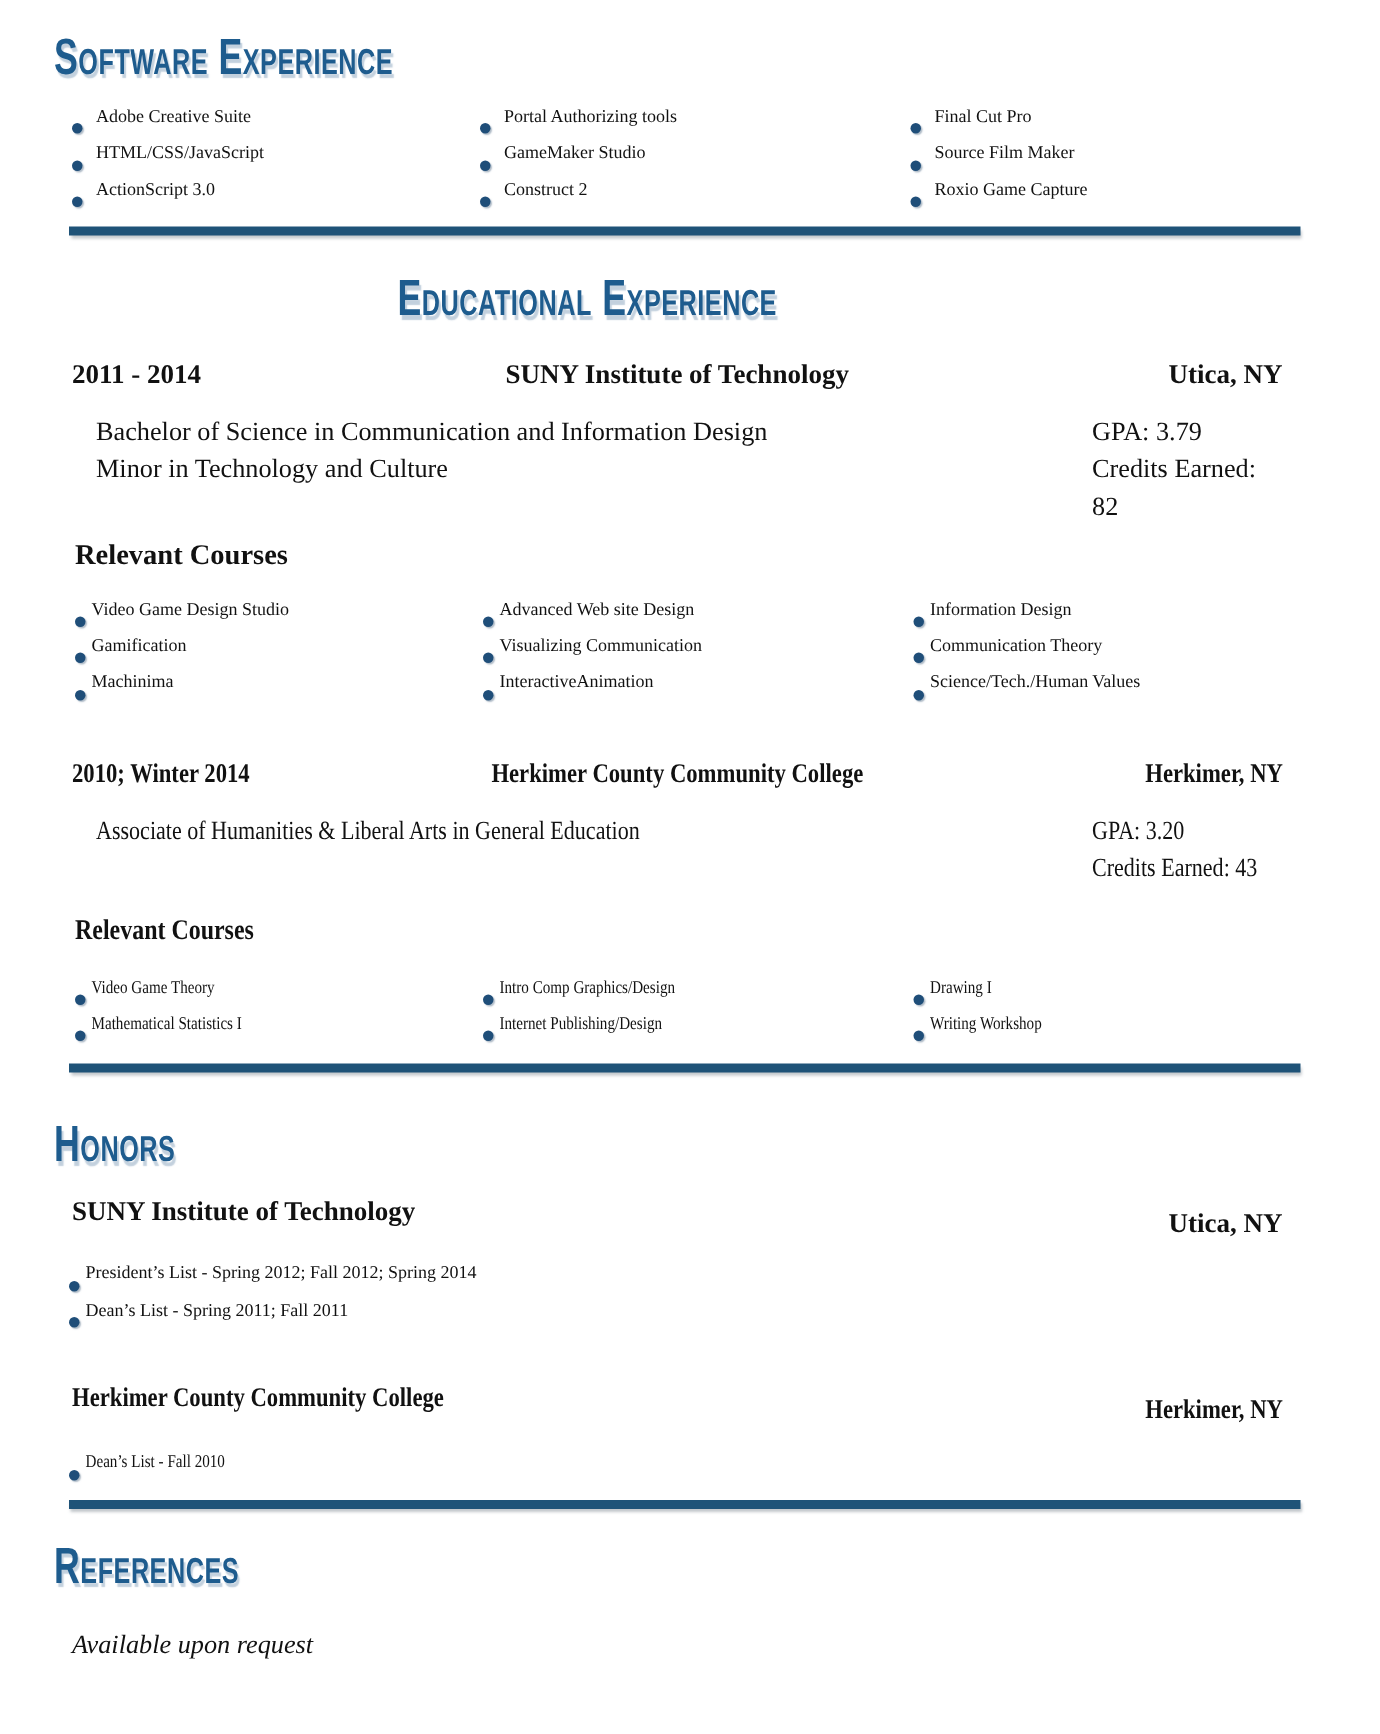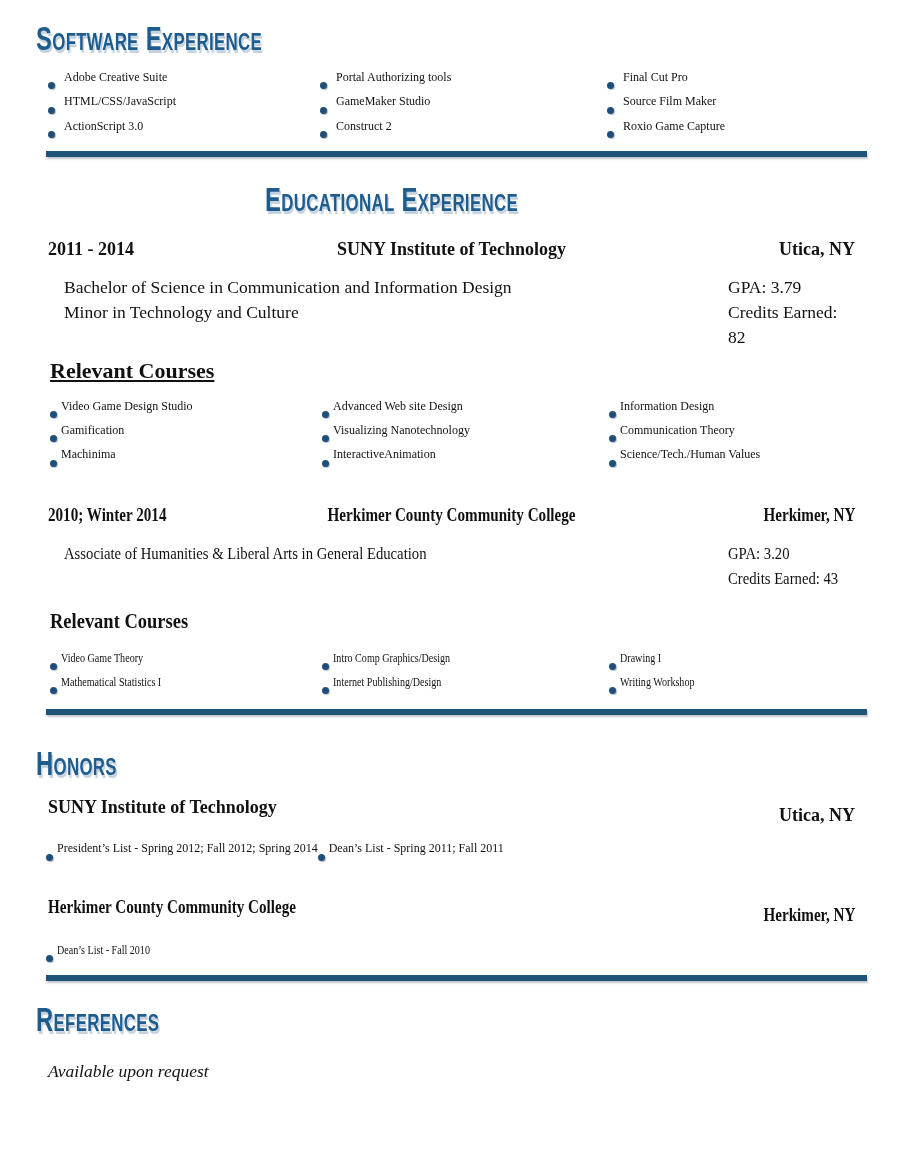--- a/index.html
+++ b/index.html
@@ -48,34 +48,34 @@
 
   
   .section-body { padding-left:2px; }
   .entry-head {
     display:grid; grid-template-columns:1fr auto 1fr;
     font-weight:700; font-size:18px; line-height:23px;
   }
   .entry-head .loc { text-align:right; }
   .detail-row { display:grid; grid-template-columns:664px 1fr; }
   .detail-row .lines { font-size:17.5px; line-height:25px;margin-left:16px; }
-  .courses-heading { font-weight:700; font-size:22px; line-height:23px; padding-left:2px;text-decoration:underline; }
+  .courses-heading { font-weight:700; font-size:19px; line-height:23px; padding-left:2px; }
 
   
   .cx, .cx-c, .cx-r { display:inline-block; transform:scaleX(0.84); white-space:nowrap; }
   .cx   { transform-origin:0 50%; }
   .cx-c { transform-origin:50% 50%; }
   .cx-r { transform-origin:100% 50%; }
   .cond-lines div { line-height:25px; }
 
   
   .honor-head { display:grid; grid-template-columns:1fr auto; padding-left:2px; }
   .honor-school { font-weight:700; font-size:18px; line-height:23px; }
   .honor-loc { font-weight:700; font-size:18px; line-height:23px; padding-top:8px; text-align:right; }
-  .honor-list { display:flex; flex-direction:row; }
+  .honor-list { display:flex; flex-direction:column; }
   .honor-list .bullet-item { line-height:24.5px; }
 
   .ref-text { font-size:17.5px; line-height:24px; padding-left:2px; }
 
   
   .mt-sw-title { margin-top:26px; }
   .mt-sw-list  { margin-top:14px; }
   .mt-sw-rule  { margin-top:13px; }
   .mt-ed-title { margin-top:30px;text-align:center; }
   .mt-e1-head  { margin-top:26px; }
@@ -192,21 +192,21 @@
             <span>Machinima</span>
           </div>
       </div>
       <div class="col">
         <div class="bullet-item">
             <span class="dot"></span>
             <span>Advanced Web site Design</span>
           </div>
         <div class="bullet-item">
             <span class="dot"></span>
-            <span>Visualizing Nanotechnology</span>
+            <span>Visualizing Communication</span>
           </div>
         <div class="bullet-item">
             <span class="dot"></span>
             <span>InteractiveAnimation</span>
           </div>
       </div>
       <div class="col">
         <div class="bullet-item">
             <span class="dot"></span>
             <span>Information Design</span>

